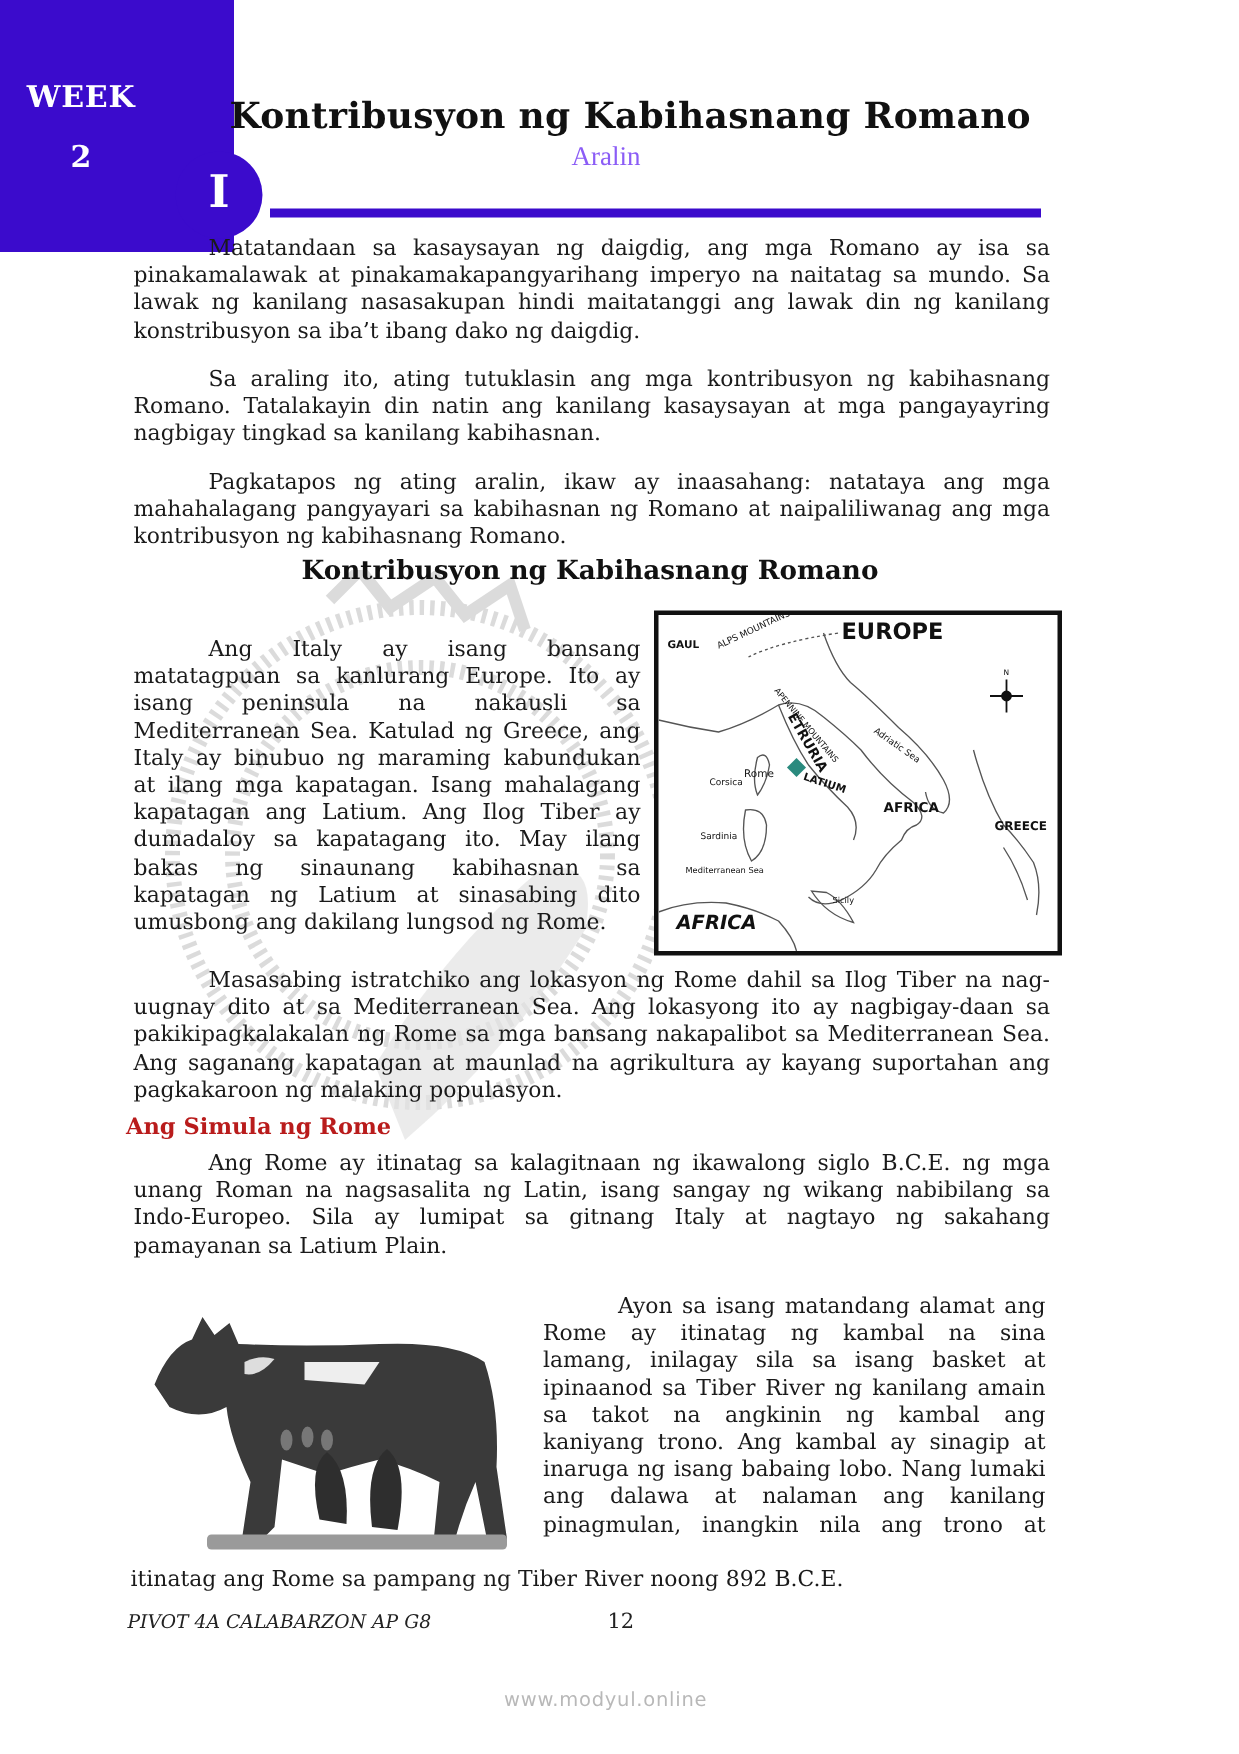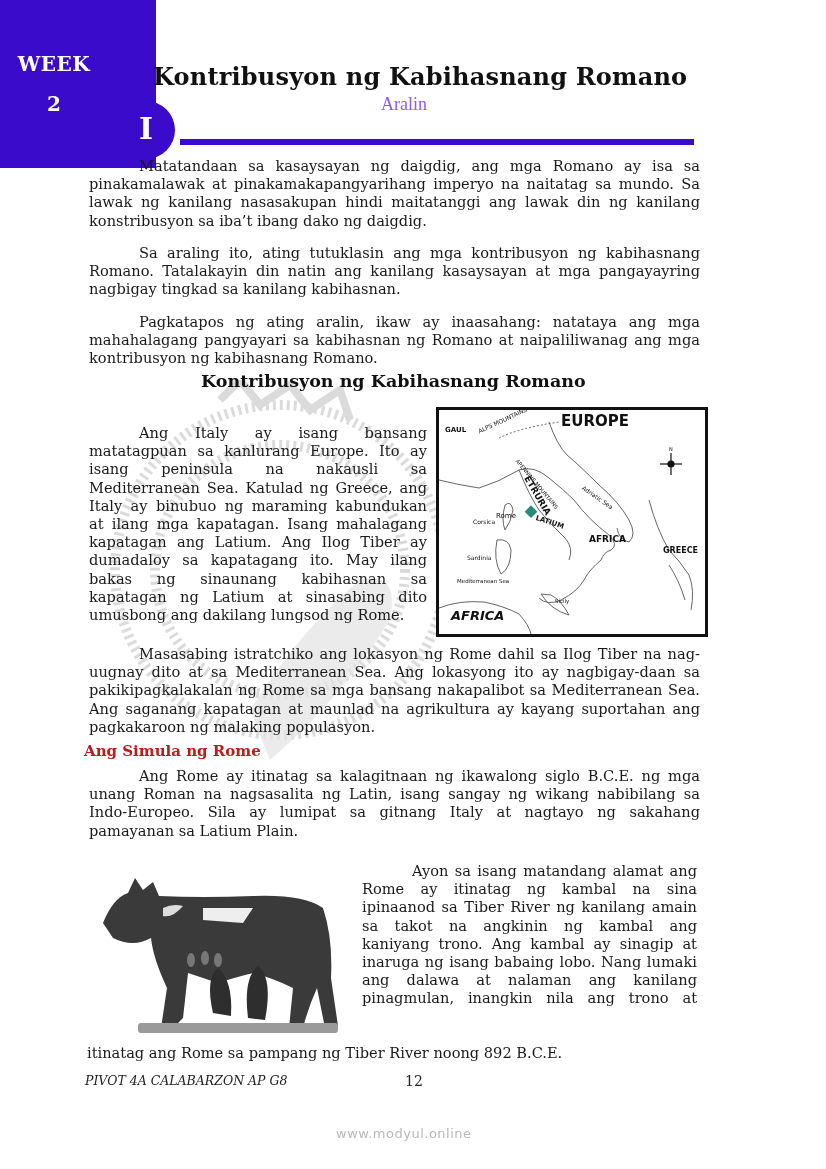--- a/index.html
+++ b/index.html
@@ -142,20 +142,21 @@
   <path d="M120 145 Q112 110 125 100 Q140 112 138 148 Z" fill="#2e2e2e"></path>
   <path d="M155 150 Q150 110 165 98 Q180 110 172 152 Z" fill="#2e2e2e"></path>
   <rect x="45" y="155" width="200" height="10" rx="3" fill="#9a9a9a"></rect>
   <path d="M70 40 Q80 35 90 38 Q80 50 70 48 Z" fill="#ddd"></path>
   <path d="M110 40 L160 40 L150 55 L110 52 Z" fill="#eee"></path>
 </svg>
 
 <div class="para" style="left:362px; top:862px; width:335px; text-align:justify; text-align-last:justify;">
   <div style="padding-left:50px;">Ayon sa isang matandang alamat ang</div>
   <div>Rome ay itinatag ng kambal na sina</div>
+  <div>lamang, inilagay sila sa isang basket at</div>
   <div>ipinaanod sa Tiber River ng kanilang amain</div>
   <div>sa takot na angkinin ng kambal ang</div>
   <div>kaniyang trono. Ang kambal ay sinagip at</div>
   <div>inaruga ng isang babaing lobo. Nang lumaki</div>
   <div>ang dalawa at nalaman ang kanilang</div>
   <div>pinagmulan, inangkin nila ang trono at</div>
 </div>
 <div class="para" style="left:87px; top:1044px; text-align:left;">itinatag ang Rome sa pampang ng Tiber River noong 892 B.C.E.</div>
 
 <div class="footer-left">PIVOT 4A CALABARZON AP G8</div>

